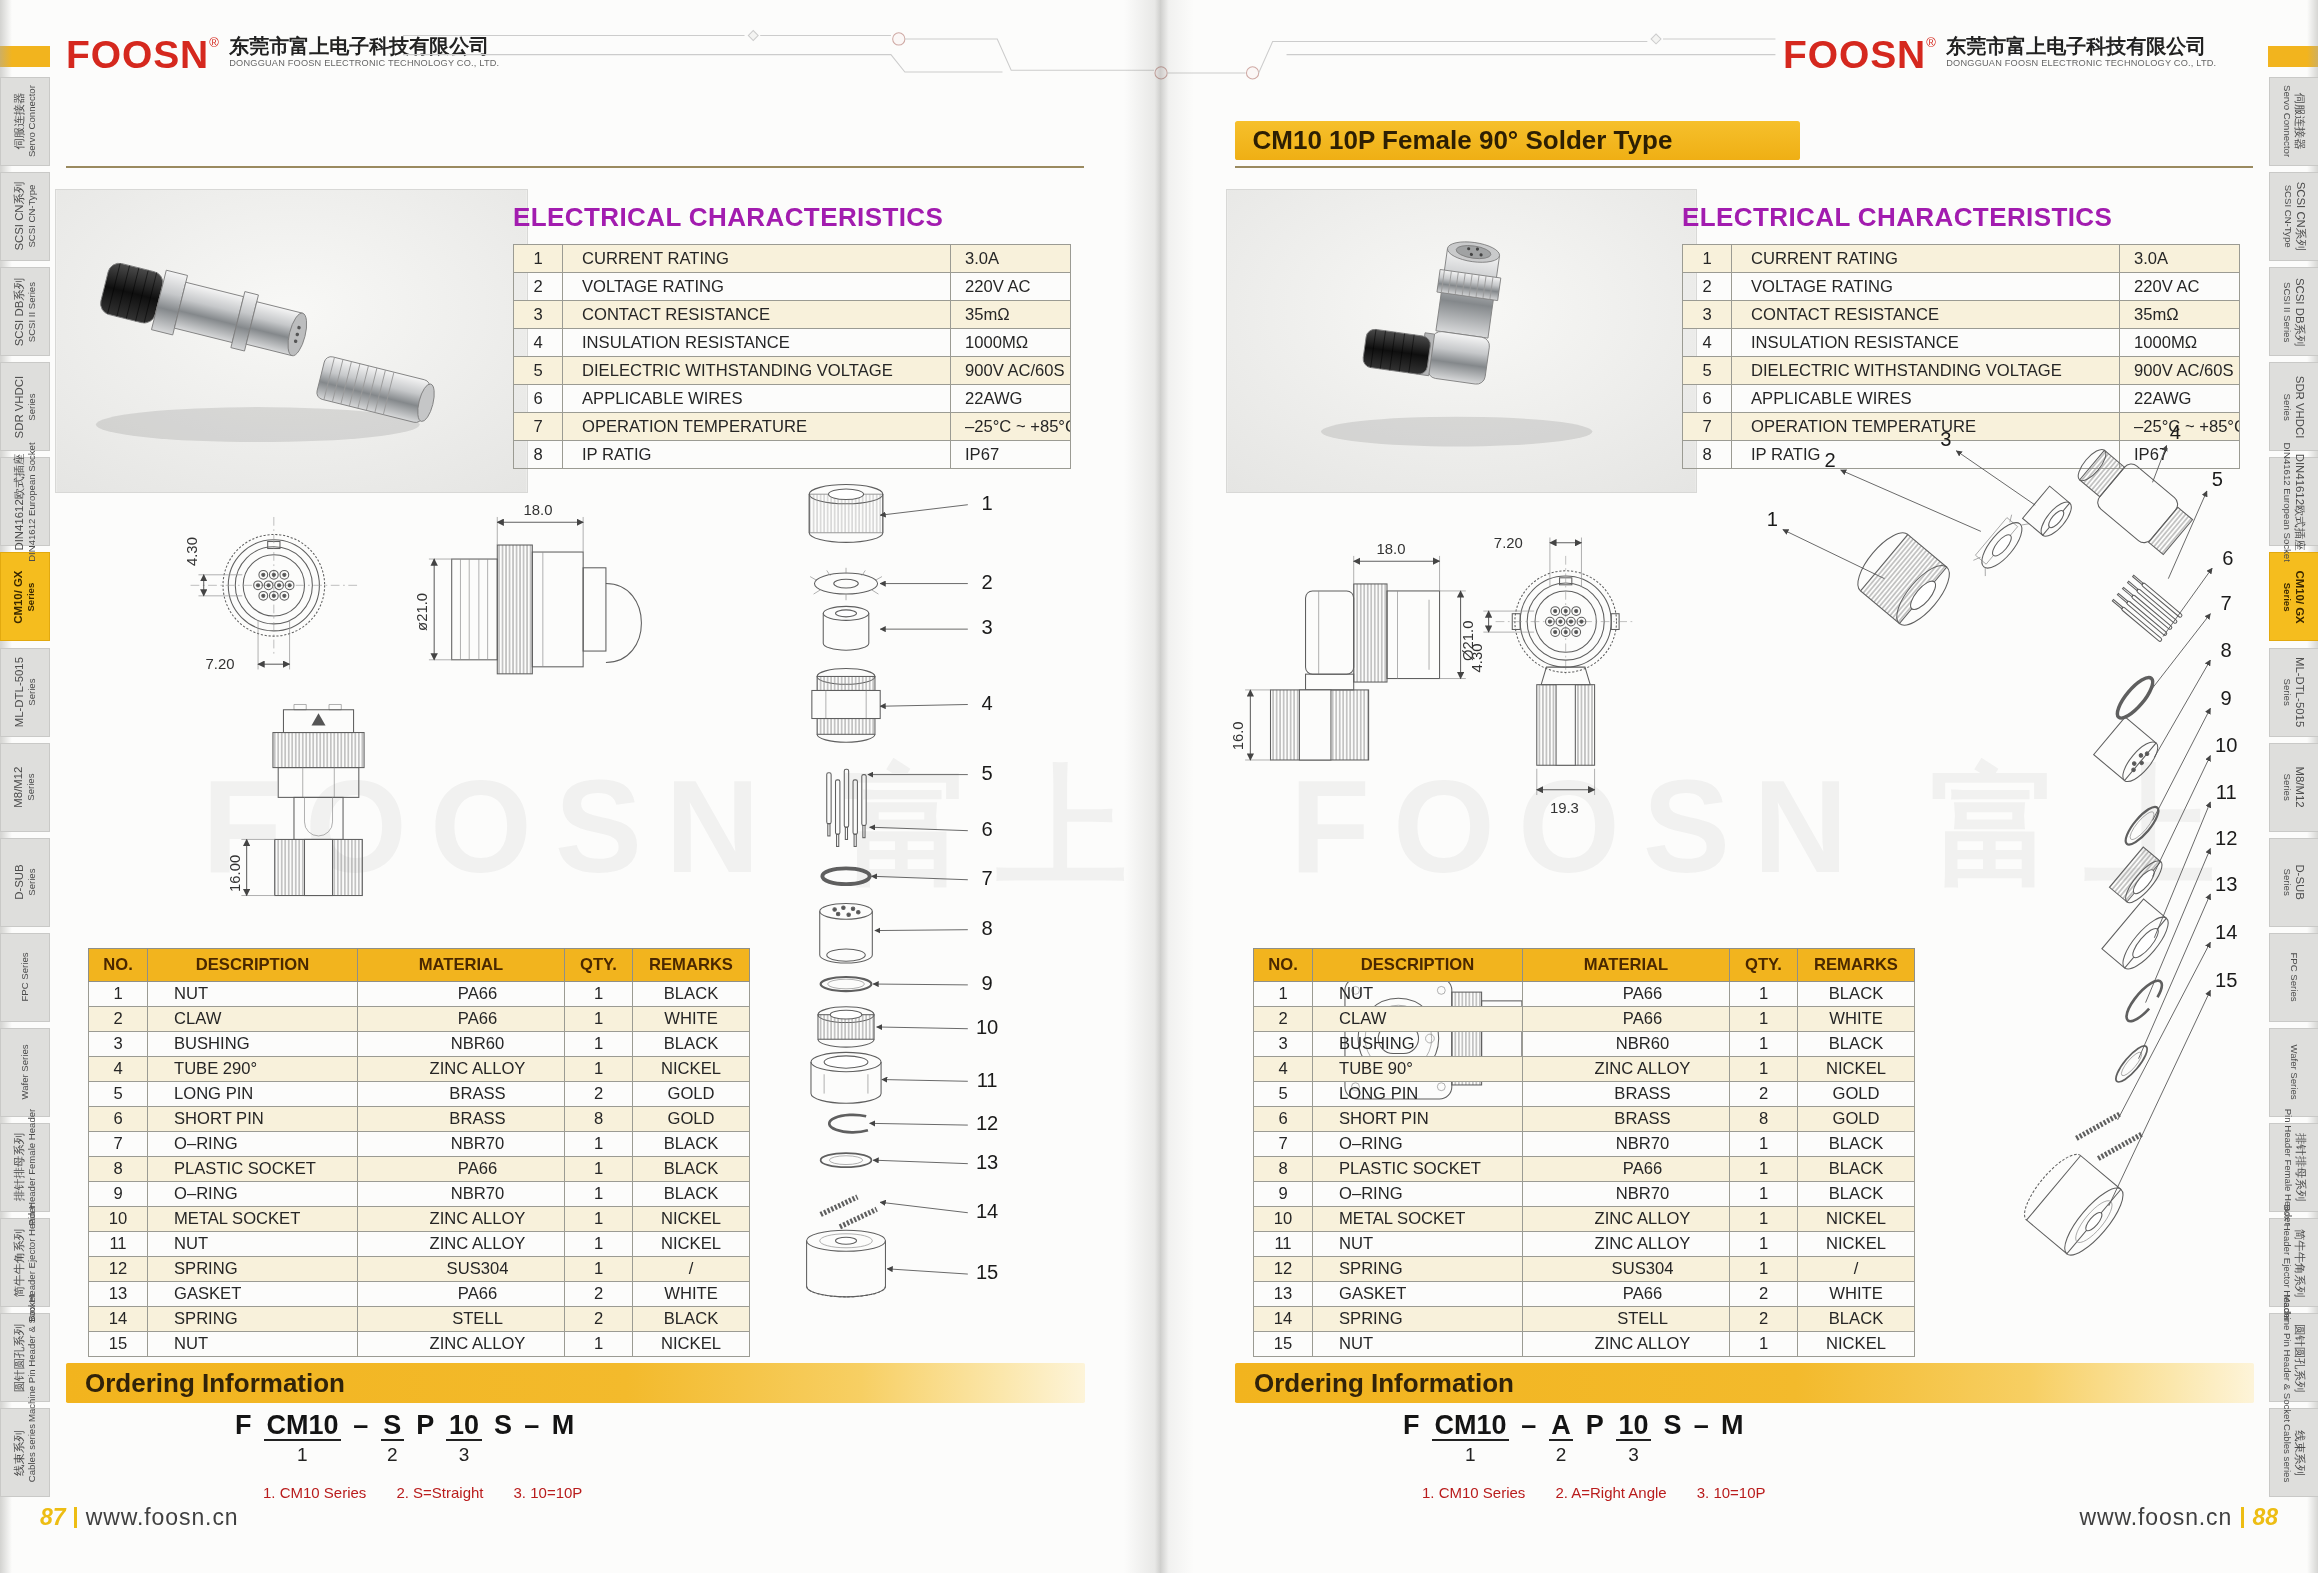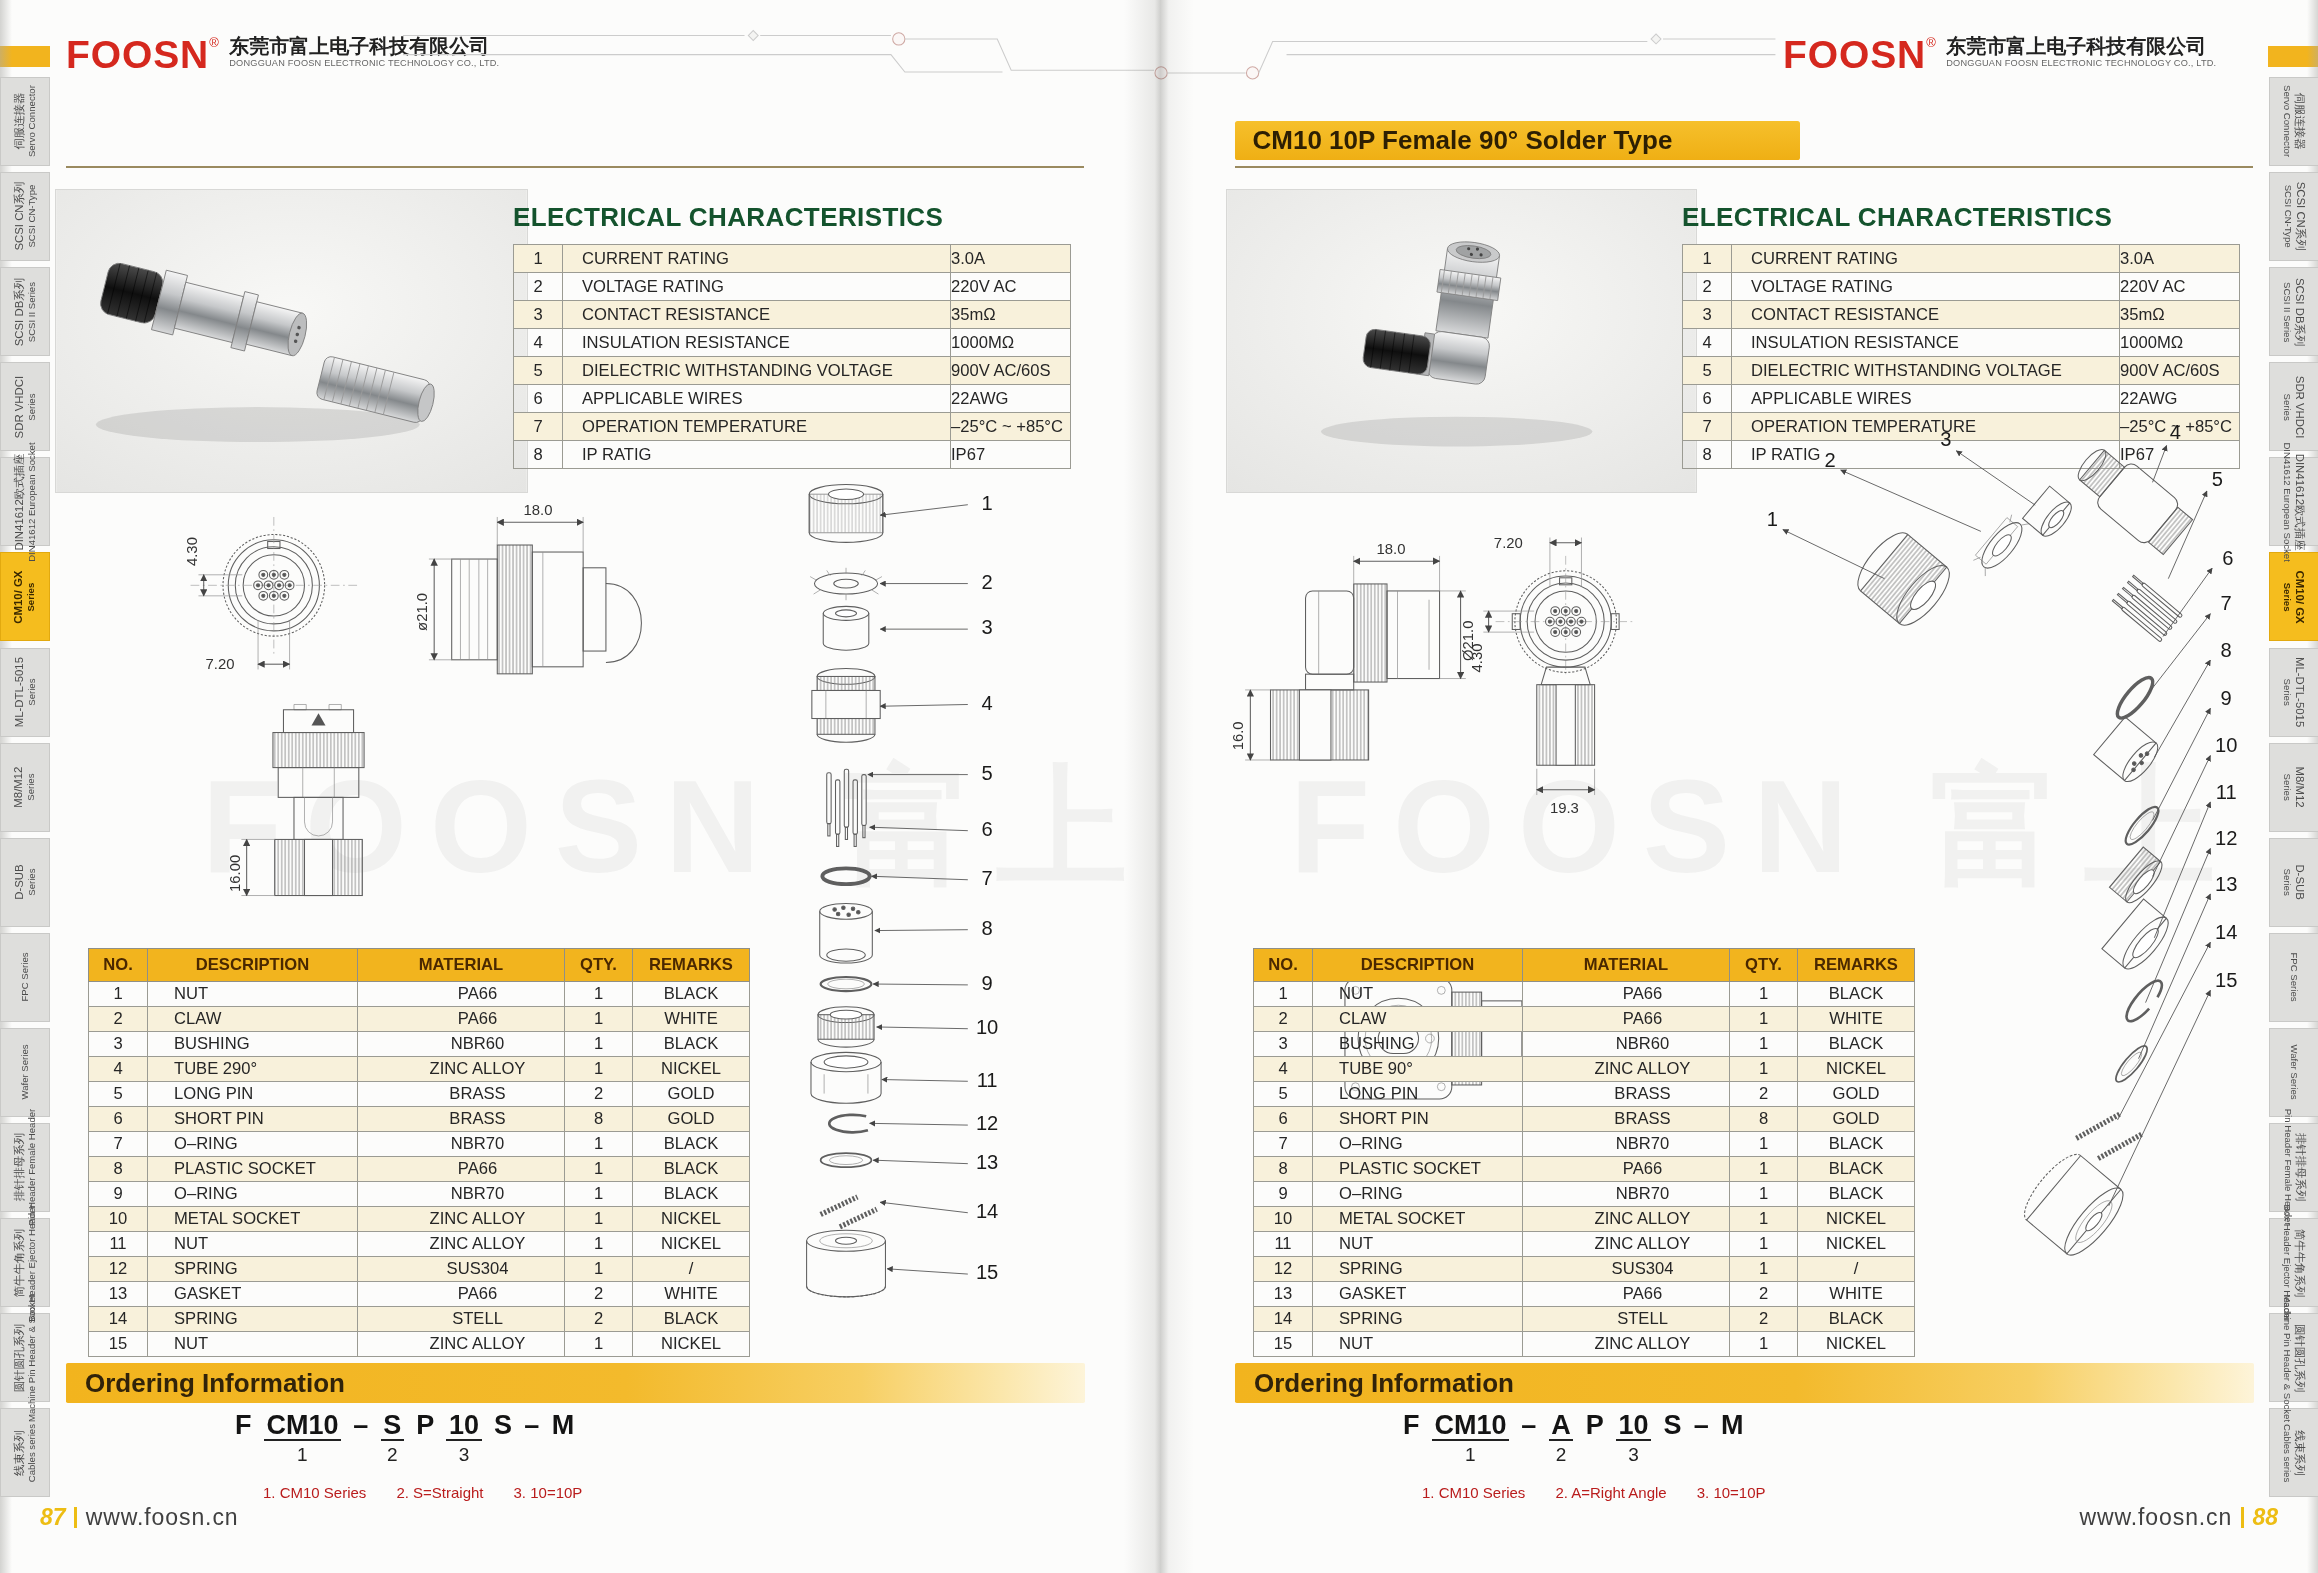--- a/index.html
+++ b/index.html
@@ -16,27 +16,27 @@
   .corner-bar{position:absolute;top:46px;width:50px;height:21px;background:#F2B41E}
   .logo-text{font-size:39px;font-weight:bold;color:#D5281E;letter-spacing:0.9px;line-height:1}
   .logo-reg{font-size:13px;color:#D5281E;vertical-align:top}
   .company-cn{font-size:20px;font-weight:bold;color:#222;line-height:1.15}
   .company-en{font-size:9.2px;color:#666;letter-spacing:0.2px}
   .title-bar{position:absolute;left:66px;top:121px;width:565px;height:39px;border-radius:2.6px;
     background:linear-gradient(180deg,#F6C02C,#EFAF14);display:flex;align-items:center;
     padding-left:17.5px;box-sizing:border-box;font-size:26px;font-weight:bold;color:#2d1f03}
   .title-rule{position:absolute;left:66px;top:166px;width:1018px;height:1.8px;background:#9a8a5f}
   .photo{position:absolute;top:189px;border:0.9px solid #d8d8d6;background:#f2f2f0}
-  .elec-title{position:absolute;top:202px;font-size:26px;font-weight:bold;color:#14532d;letter-spacing:0.4px}
+  .elec-title{position:absolute;top:202px;font-size:26px;font-weight:bold;color:#a21caf;letter-spacing:0.4px}
   table{border-collapse:collapse;table-layout:fixed}
   .elec{position:absolute;top:244px;width:558px;font-size:16.6px;color:#262626;border:1.8px solid #8b8b82}
   .elec td{border:0.9px solid #9b9b93;height:27px;padding:0;overflow:hidden;white-space:nowrap}
   .elec td:nth-child(1){width:48px;text-align:center}
   .elec td:nth-child(2){width:368px;padding-left:19px}
-  .elec td:nth-child(3){}
+  .elec td:nth-child(3){padding-left:14px}
   .elec tbody tr:nth-child(odd){background:#F8F1DB}
   .parts{position:absolute;top:948px;width:662px;font-size:16.6px;color:#262626;text-align:center;border:1.8px solid #8b8b82}
   .parts th{background:#F2B41E;color:#4a2800;font-size:16.6px;height:32px;border:0.9px solid #8f8f87;padding:0}
   .parts td{border:0.9px solid #9b9b93;height:24px;padding:0;overflow:hidden;white-space:nowrap}
   .parts th:nth-child(1),.parts td:nth-child(1){width:58px}
   .parts th:nth-child(2),.parts td:nth-child(2){width:209px}
   .parts th:nth-child(3),.parts td:nth-child(3){width:206px}
   .parts th:nth-child(4),.parts td:nth-child(4){width:67px}
   .parts td:nth-child(2){text-align:left;padding-left:26px}
   .parts td:nth-child(3){text-align:center;padding-left:33px}

